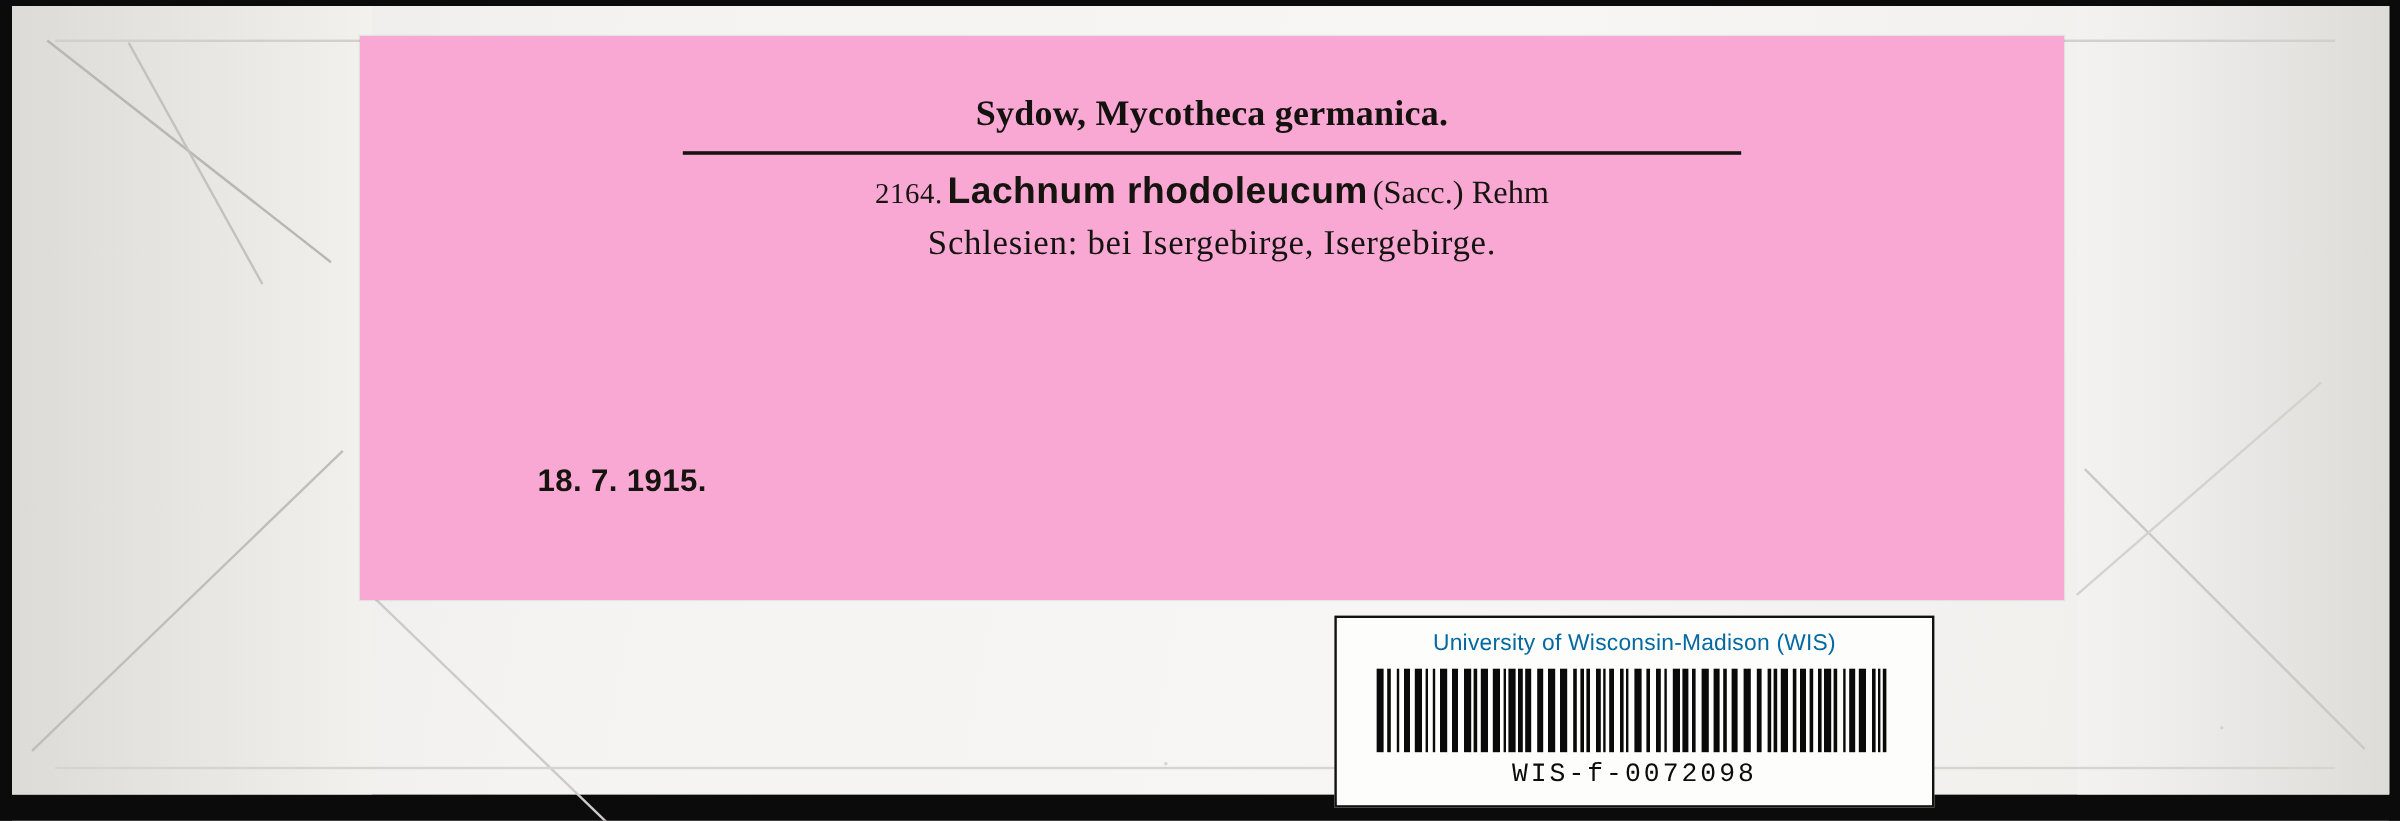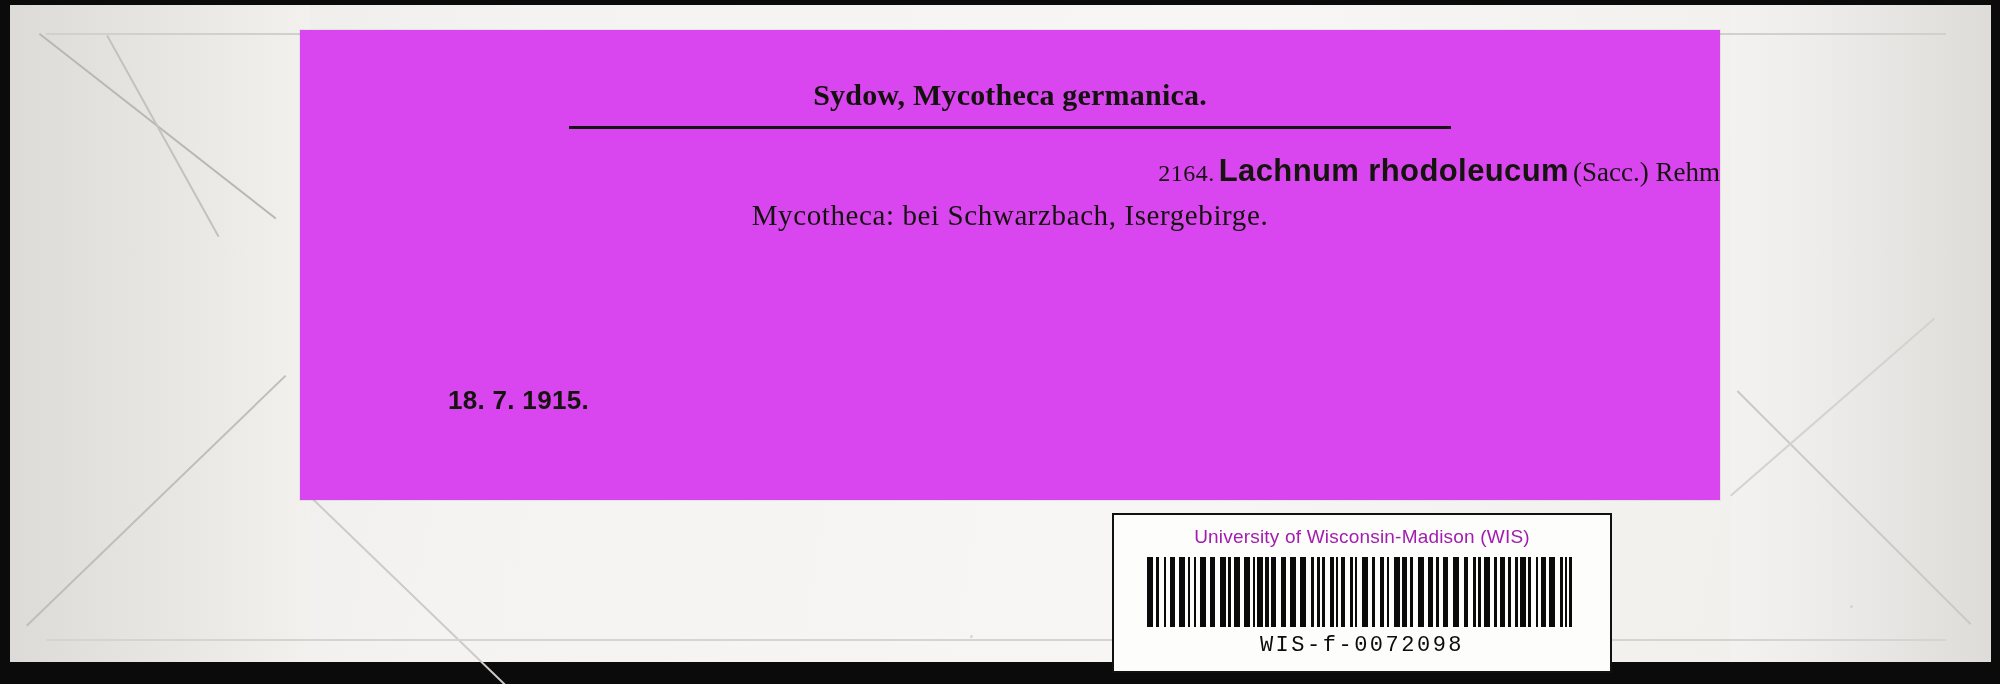--- a/index.html
+++ b/index.html
@@ -107,21 +107,21 @@
     background: #d6d4d0;
   }
 
   
   .label-card {
     position: absolute;
     left: 300px;
     top: 30px;
     width: 1420px;
     height: 470px;
-    background: #d946ef;
+    background: #f9a8d4;
     box-shadow: 0 0 0 1px rgba(0,0,0,0.06);
   }
   .label-inner {
     position: absolute;
     left: 0; top: 0;
     width: 100%; height: 100%;
     padding: 0;
   }
 
   .label-title {
@@ -134,22 +134,22 @@
     margin-top: 48px;
   }
   .title-rule {
     width: 882px;
     height: 3px;
     background: #161412;
     margin: 14px auto 0 auto;
   }
 
   .line-taxon {
-    text-align: right;
-    margin-top: 24px;
+    text-align: center;
+    margin-top: 12px;
     color: #16140f;
     white-space: nowrap;
   }
   .taxon-num {
     font-size: 24px;
     font-family: "Liberation Serif", serif;
     letter-spacing: 0.5px;
   }
   .taxon-name {
     font-size: 31px;
@@ -217,21 +217,21 @@
     background: #fdfdfc;
     border: 2px solid #111;
     box-sizing: border-box;
     display: flex;
     flex-direction: column;
     align-items: center;
   }
   .barcode-institution {
     font-family: "Liberation Sans", sans-serif;
     font-size: 19px;
-    color: #a21caf;
+    color: #0369a1;
     margin-top: 11px;
     letter-spacing: 0.2px;
     white-space: nowrap;
   }
   .barcode-bars {
     margin-top: 9px;
     width: 430px;
     height: 70px;
     display: flex;
     align-items: stretch;
@@ -299,21 +299,21 @@
       <div class="label-title">Sydow, Mycotheca germanica.</div>
 
       <div class="title-rule"></div>
 
       <div class="line-taxon">
         <span class="taxon-num">2164.</span><span> </span><span class="taxon-name">Lachnum rhodoleucum</span><span> </span><span class="taxon-auth">(Sacc.) Rehm</span>
       </div>
 
 
 
-      <div class="line-locality">Mycotheca: bei Schwarzbach, Isergebirge.</div>
+      <div class="line-locality">Schlesien: bei Isergebirge, Isergebirge.</div>
 
       <div class="footer-row">
         <span class="footer-date">18. 7. 1915.</span>
       </div>
 
     </div>
   </div>
 
   <div class="barcode-sticker">
     <div class="barcode-institution">University of Wisconsin-Madison (WIS)</div>

